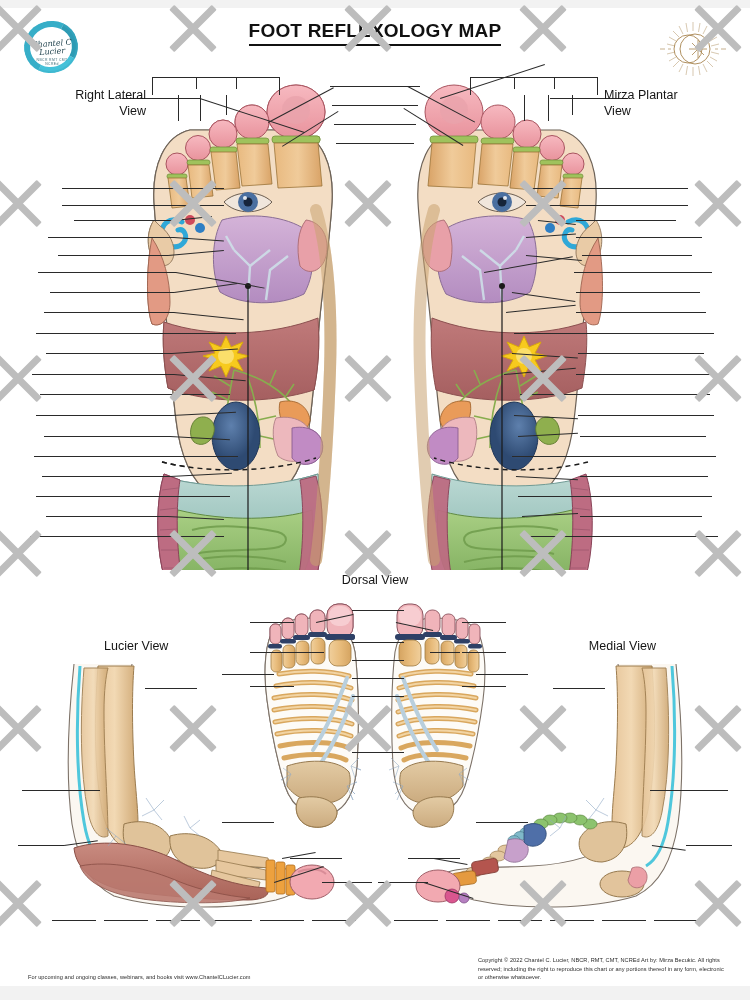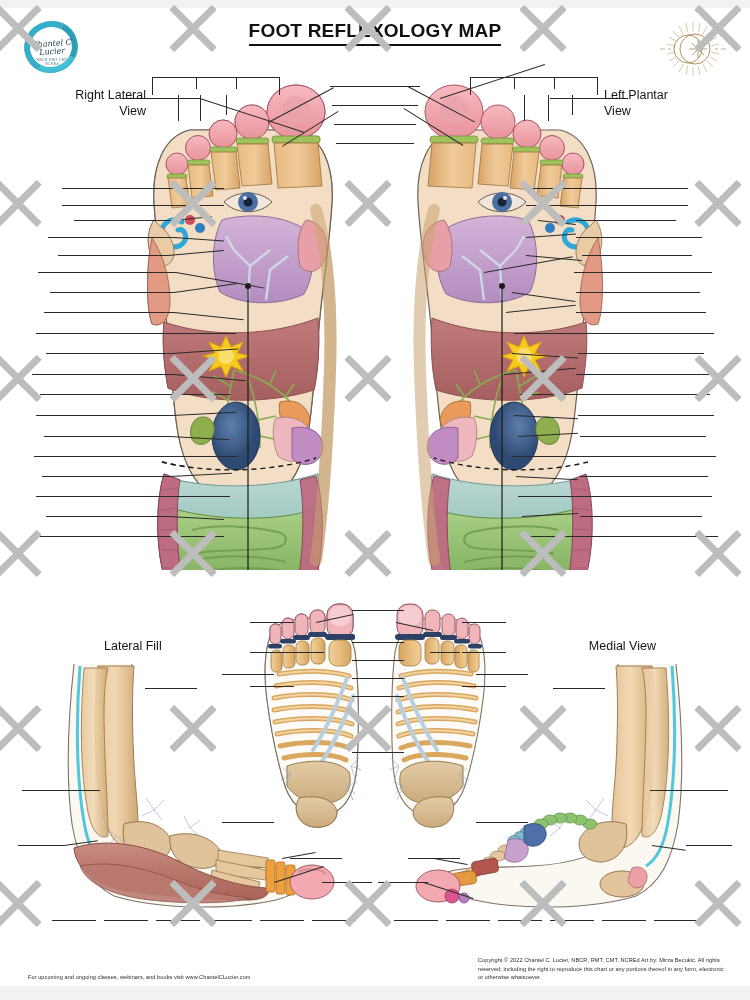--- a/index.html
+++ b/index.html
@@ -174,24 +174,25 @@
         </g>
       </svg>
     </div>
   </div>
 
   <div class="view-label" id="label-right-plantar">
     <div>Right Lateral</div>
     <div>View</div>
   </div>
   <div class="view-label" id="label-left-plantar">
-    <div>Left Plantar</div>
+    <div>Mirza Plantar</div>
     <div>View</div>
   </div>
-  <div class="view-label" id="label-lateral">Lateral Fill</div>
+  <div class="view-label" id="label-dorsal">Dorsal View</div>
+  <div class="view-label" id="label-lateral">Lucier View</div>
   <div class="view-label" id="label-medial">Medial View</div>
 
   <div class="art" id="art-plantar" style="left:130px; top:70px; width:490px; height:500px;">
     <svg width="490" height="500" viewBox="0 0 490 500">
       <defs>
         <linearGradient id="toeG" x1="0" y1="0" x2="0" y2="1">
           <stop offset="0%" stop-color="#f7b9c0"></stop>
             <stop offset="100%" stop-color="#e8929c"></stop>
         </linearGradient>
         <linearGradient id="boneG" x1="0" y1="0" x2="1" y2="0">

